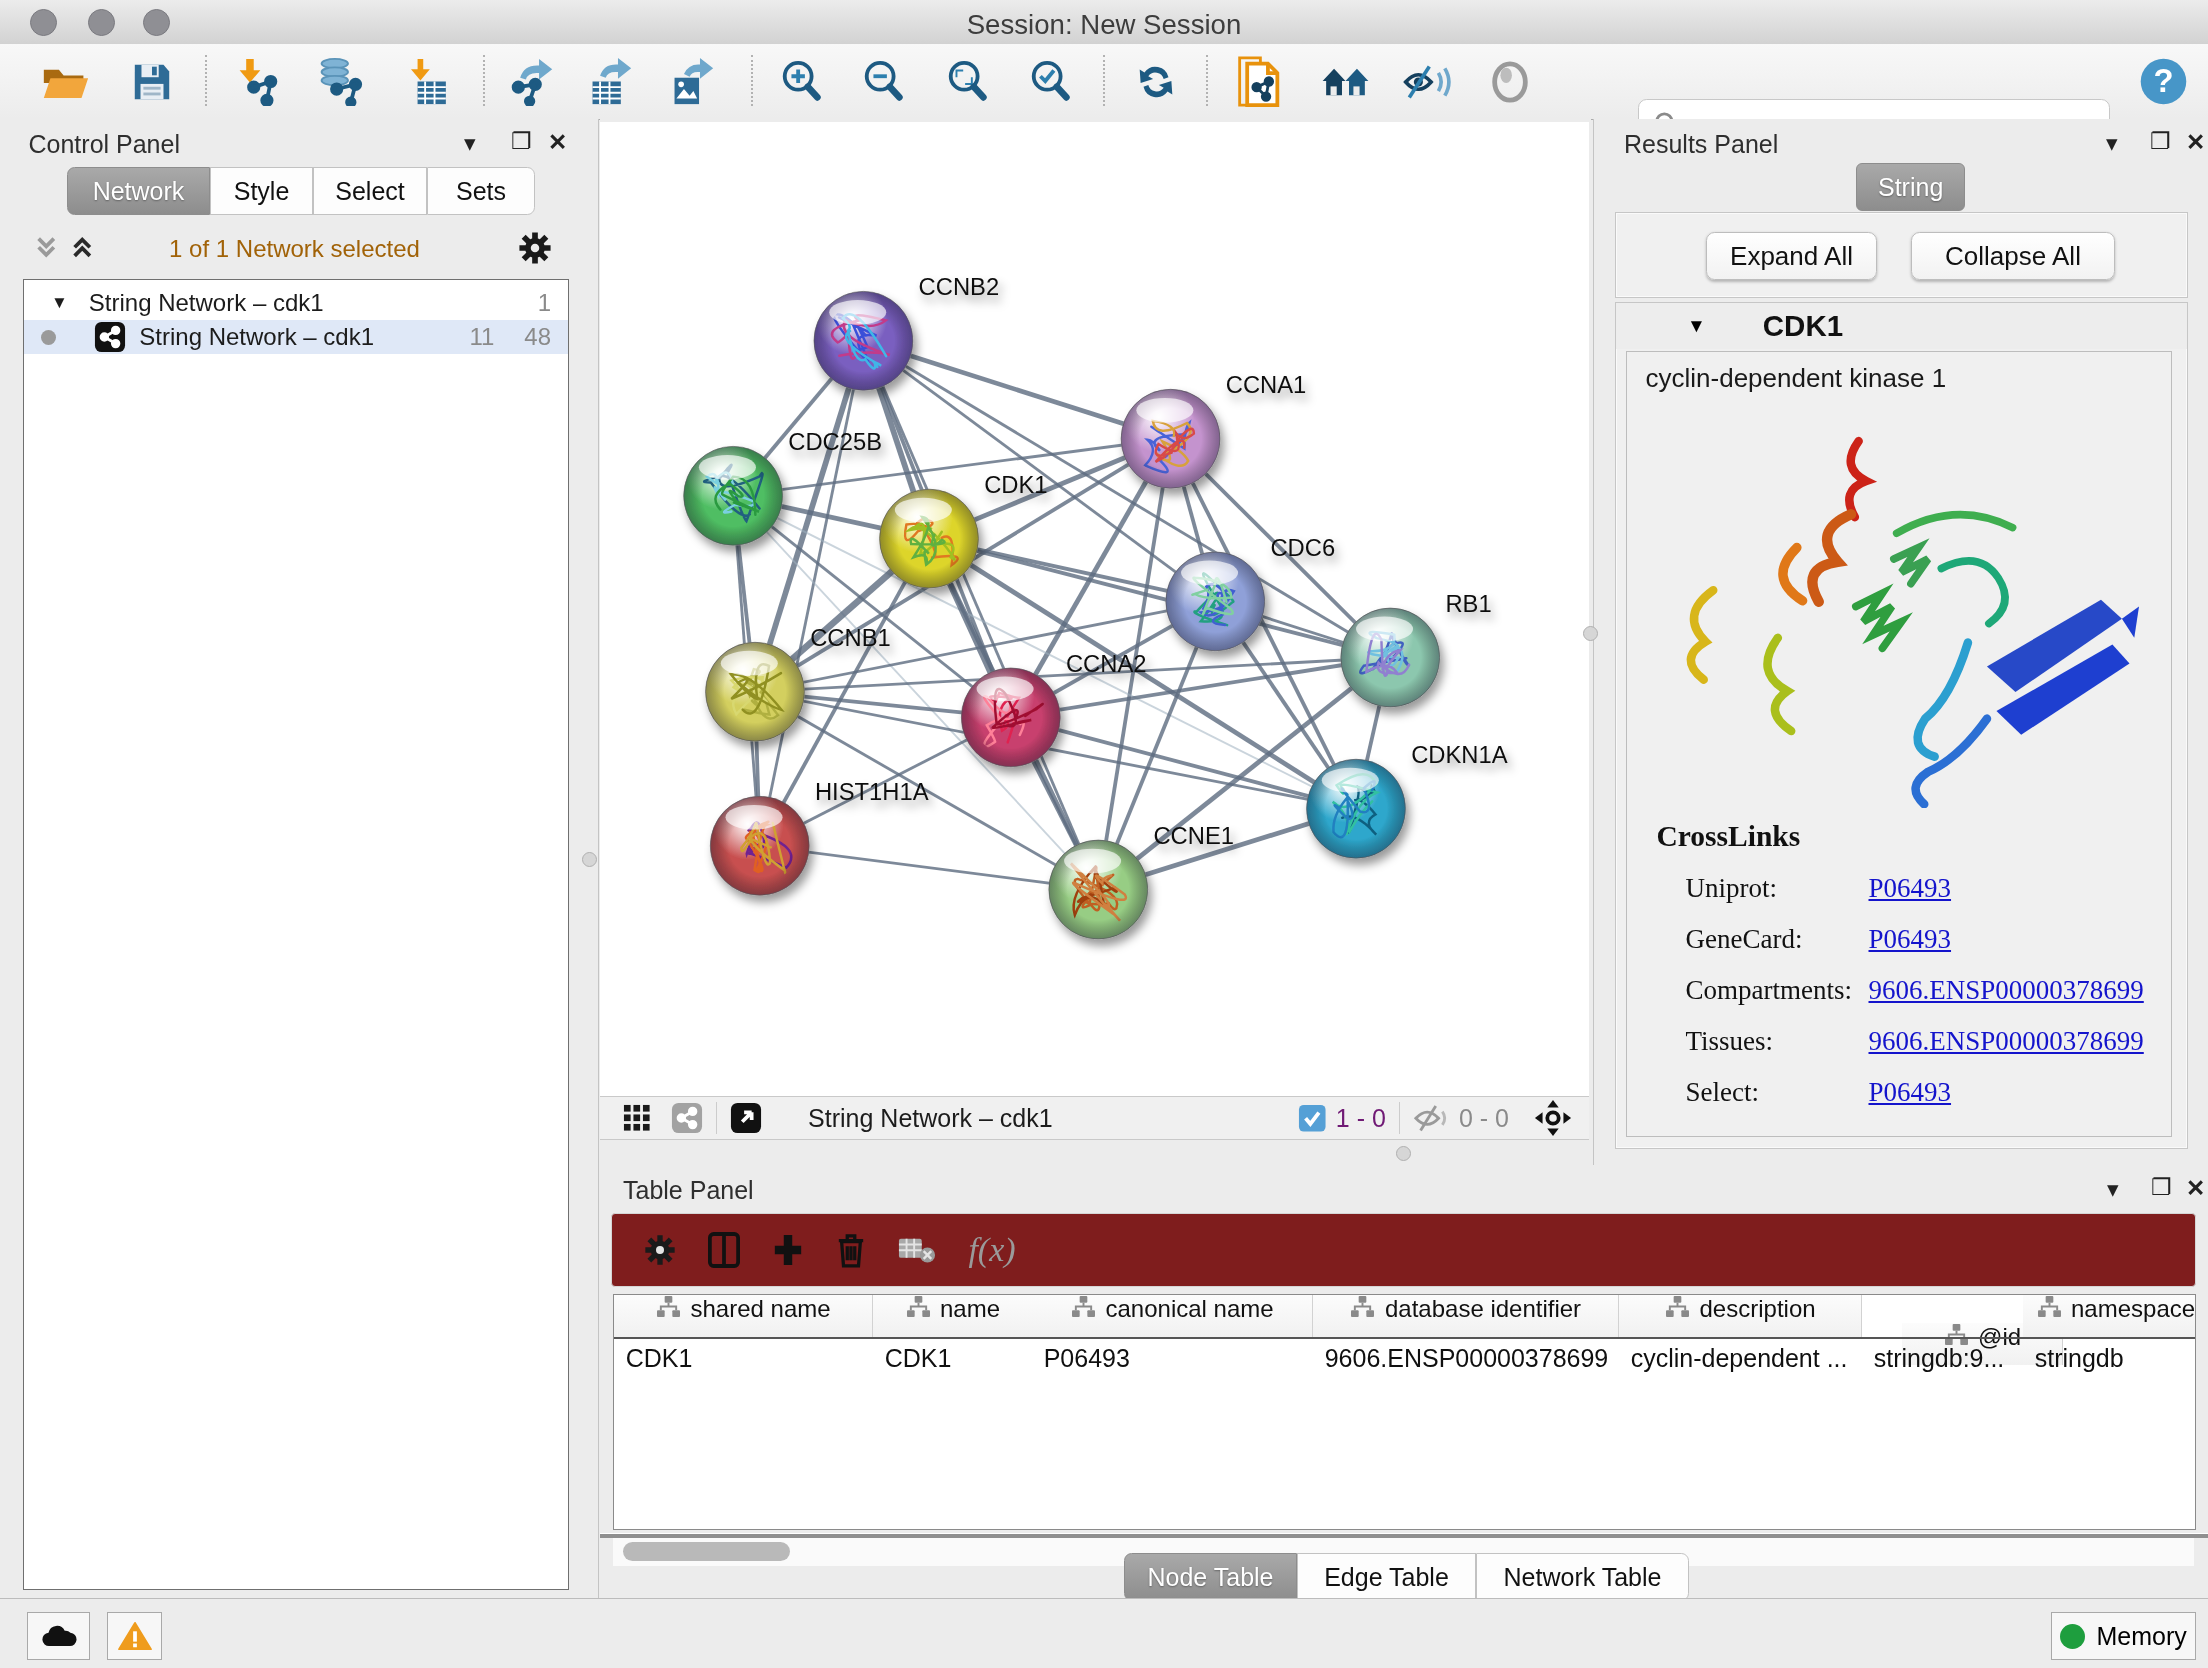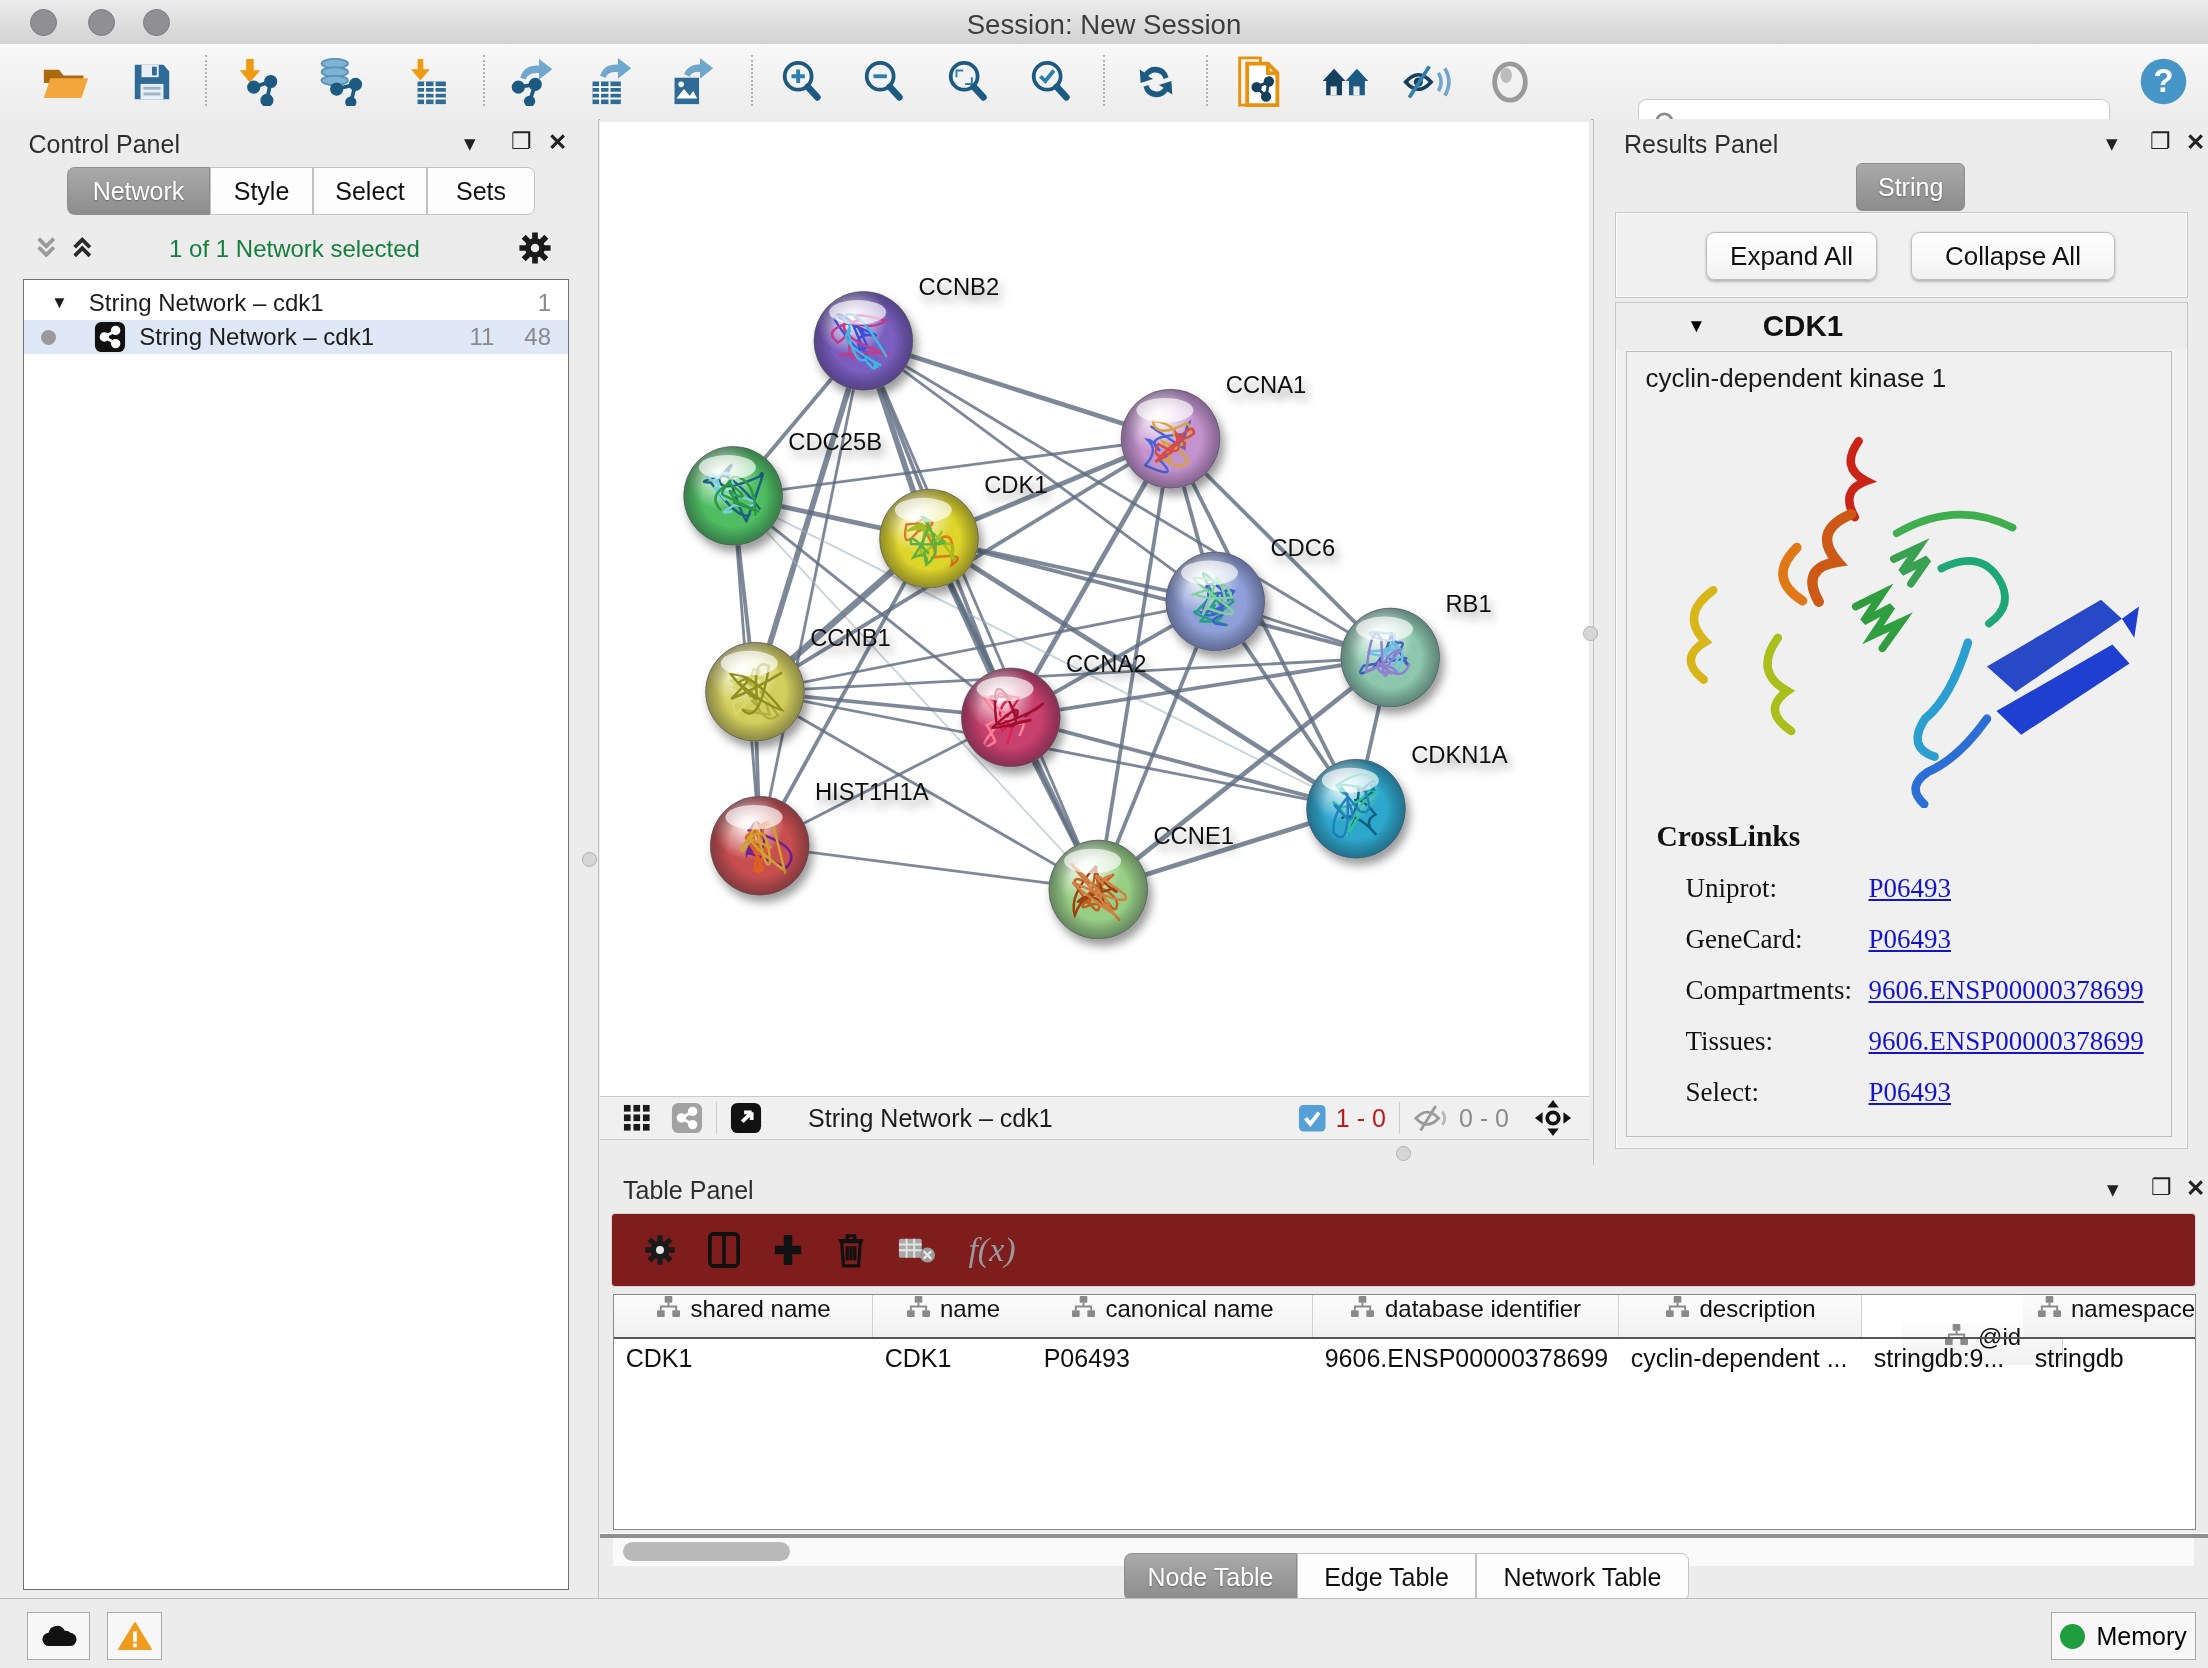--- a/index.html
+++ b/index.html
@@ -266,21 +266,21 @@
           </g>
         </svg>
     </div>
     <div class="abs" style="left:68px;top:114px">
       <svg width="28.5" height="28.5" viewBox="0 0 30 30">
           <g stroke="#2a2a2a" stroke-width="4" fill="none">
         <path d="M7 24 l8 -8 8 8 M7 15 l8 -8 8 8"></path>
           </g>
         </svg>
     </div>
-    <div class="abs" style="left:114px;top:116px;width:361px;text-align:center;font-size:24px;color:#15803d">1 of 1 Network selected</div>
+    <div class="abs" style="left:114px;top:116px;width:361px;text-align:center;font-size:24px;color:#a16207">1 of 1 Network selected</div>
     <div class="abs" style="left:518px;top:112px">
       <svg width="34" height="34" viewBox="0 0 24 24">
         <g stroke="#1a1a1a" stroke-width="4">
             <path d="M12 1 v22 M1 12 h22 M4 4 l16 16 M20 4 l-16 16"></path>
           </g>
         <circle cx="12" cy="12" r="7" fill="#1a1a1a"></circle>
           <circle cx="12" cy="12" r="3" fill="#ececec"></circle>
       </svg>
     </div>
 
@@ -617,21 +617,21 @@
           <path d="M13 21 L23 11 M23 11 h-8 M23 11 v8" stroke="#fff" stroke-width="4" fill="none"></path>
           </svg>
       </span>
       <span style="margin-left:46px;font-size:25px;color:#1c1c1c">String Network – cdk1</span>
       <span style="margin-left:auto">
         <svg width="28.5" height="28.5" viewBox="0 0 30 30">
             <rect x="1" y="1" width="28" height="28" rx="5" fill="#55a0d6"></rect>
           <path d="M8 15 l5 6 9 -12" stroke="#fff" stroke-width="4" fill="none"></path>
           </svg>
       </span>
-      <span style="margin-left:9.5px;font-size:25px;color:#b91c1c">1 - 0</span>
+      <span style="margin-left:9.5px;font-size:25px;color:#701a75">1 - 0</span>
       <span class="nt-sep"></span>
       <span>
         <svg width="36" height="28.5" viewBox="0 0 38 30">
           <path d="M3 15 q12 -13 24 0 q-12 13 -24 0z" fill="none" stroke="#9a9a9a" stroke-width="3"></path>
           <path d="M24 2 L8 28" stroke="#9a9a9a" stroke-width="3"></path>
           <path d="M31 8 q5 7 0 14" fill="none" stroke="#b8b8b8" stroke-width="3"></path>
           </svg>
       </span>
       <span style="margin-left:9.5px;font-size:25px;color:#8a8a8a">0 - 0</span>
       <span style="margin-left:25px;margin-right:17px">

